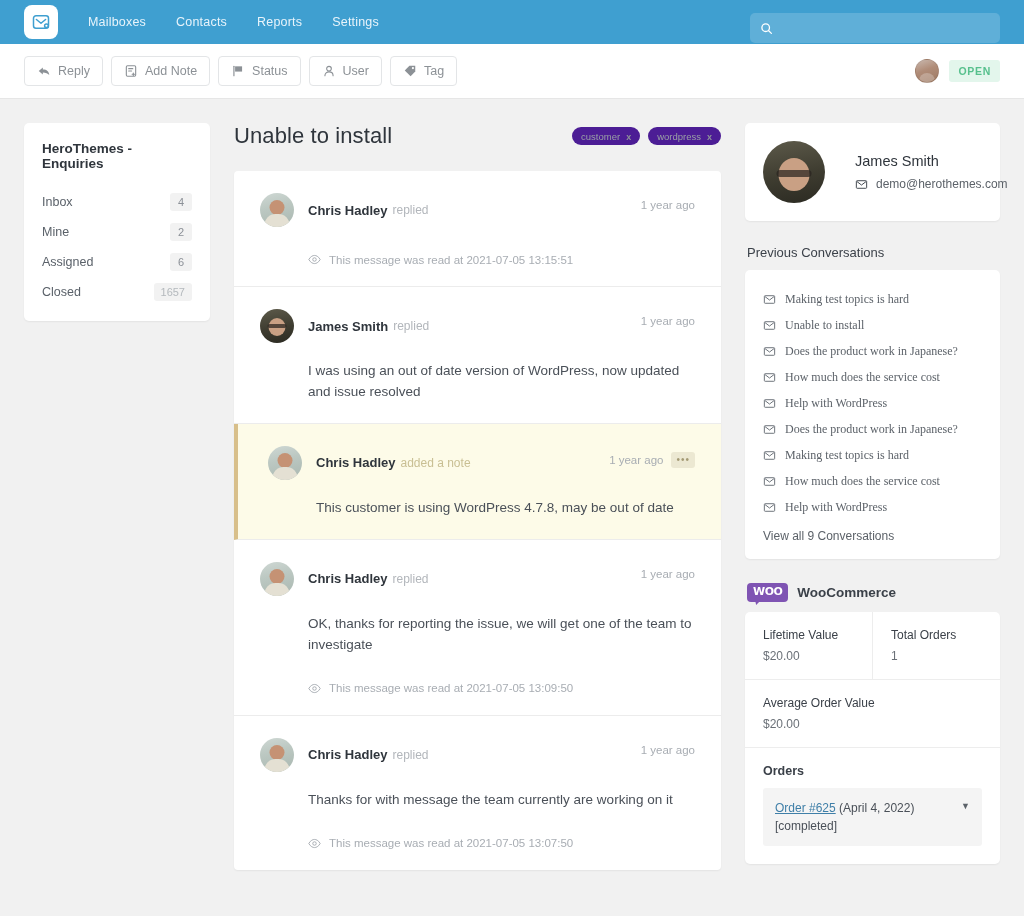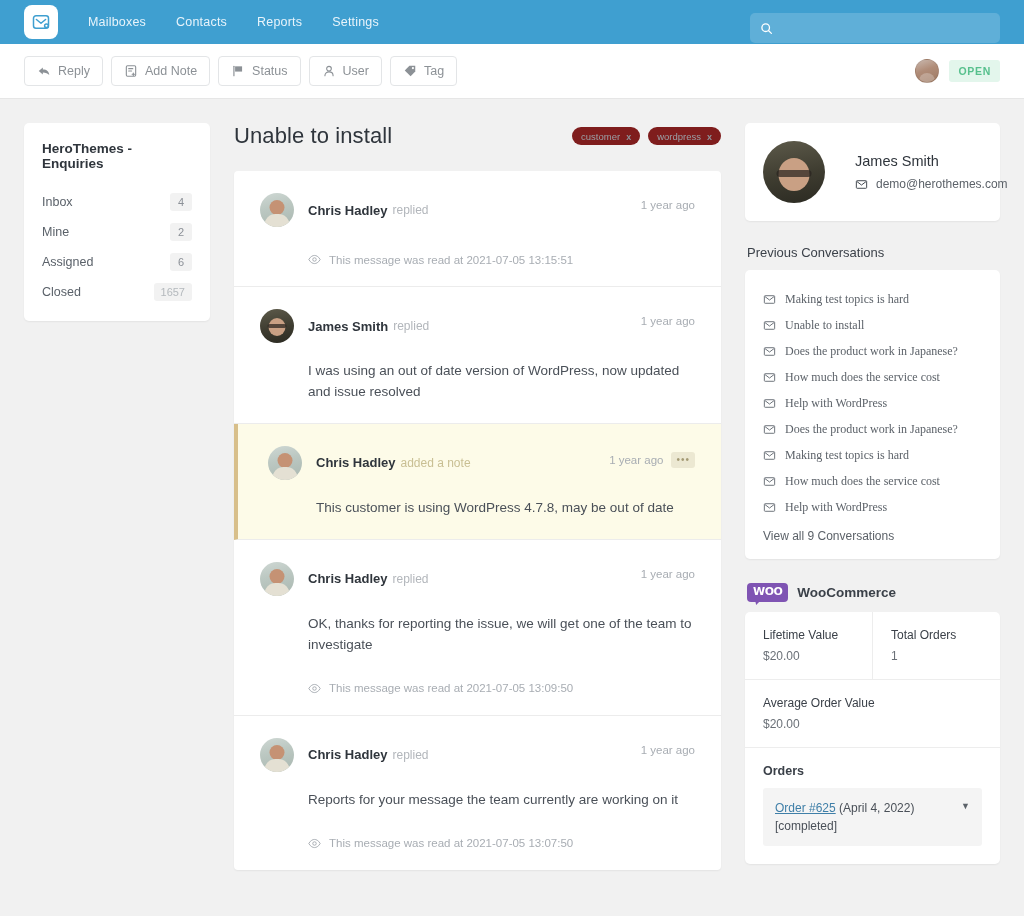--- a/index.html
+++ b/index.html
@@ -88,21 +88,21 @@
     background: #f2f2f2; border-radius: 3px; color: #8b9097;
     font-size: 11px; padding: 3px 7px; min-width: 22px; text-align: center;
   }
   .mb-count.muted { color: #b4b9bd; }
 
   
   .title-row { display: flex; align-items: center; justify-content: space-between; margin-bottom: 22px; }
   .conv-title { font-size: 22px; font-weight: normal; color: #2f353c; letter-spacing: .1px; }
   .tags { display: flex; gap: 8px; }
   .tag-pill {
-    background: #7f1d1d; color: #9aa0a6; font-size: 9.5px; border-radius: 9px;
+    background: #4c1d95; color: #9aa0a6; font-size: 9.5px; border-radius: 9px;
     padding: 3.5px 9px; display: flex; align-items: flex-end; gap: 6px; cursor: pointer;
   }
   .tag-x { font-size: 9px; font-weight: bold; color: #8d9298; }
 
   
   .thread { background: #fff; border-radius: 4px; box-shadow: 0 1px 2px rgba(0,0,0,.06); overflow: hidden; }
   .msg { padding: 22px 26px 20px 26px; border-bottom: 1px solid #ececec; position: relative; }
   .msg:last-child { border-bottom: none; }
   .msg.note { background: #fdfbe8; border-left: 4px solid #d8bf8a; padding-left: 30px; }
   .msg-head { display: flex; align-items: center; }
@@ -395,21 +395,21 @@
 
       <div class="msg">
         <div class="msg-head">
           <div class="avatar-lg av-chris"></div>
           <span class="msg-author">Chris Hadley</span>
           <span class="msg-action">replied</span>
         </div>
         <div class="msg-time">
           <span>1 year ago</span>
         </div>
-        <div class="msg-body">Reports for your message the team currently are working on it</div>
+        <div class="msg-body">Thanks for with message the team currently are working on it</div>
         <div class="msg-read">
           <span>
             <svg width="13" height="13" viewBox="0 0 24 24" fill="none" stroke="#a8adb3" stroke-width="1.8">
               <path d="M1.5 12 C5 6 9 4.5 12 4.5 C15 4.5 19 6 22.5 12 C19 18 15 19.5 12 19.5 C9 19.5 5 18 1.5 12 Z"></path>
               <circle cx="12" cy="12" r="3.2"></circle>
             </svg>
           </span>
           <span>This message was read at 2021-07-05 13:07:50</span>
         </div>
       </div>

